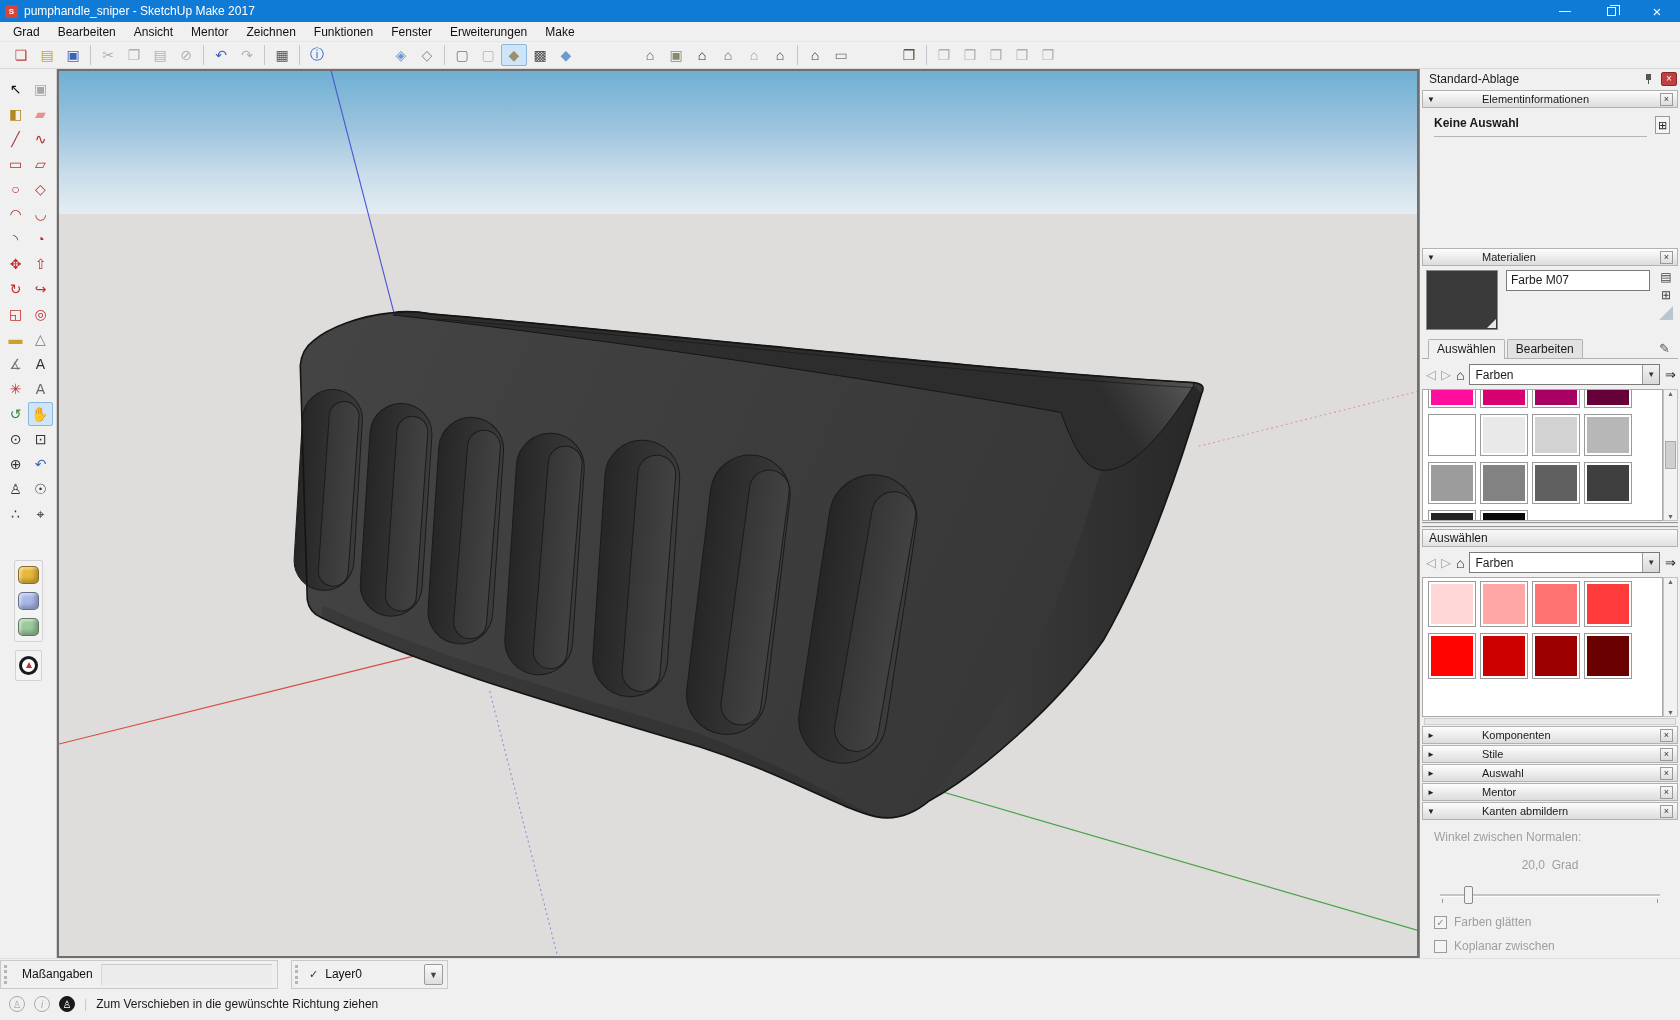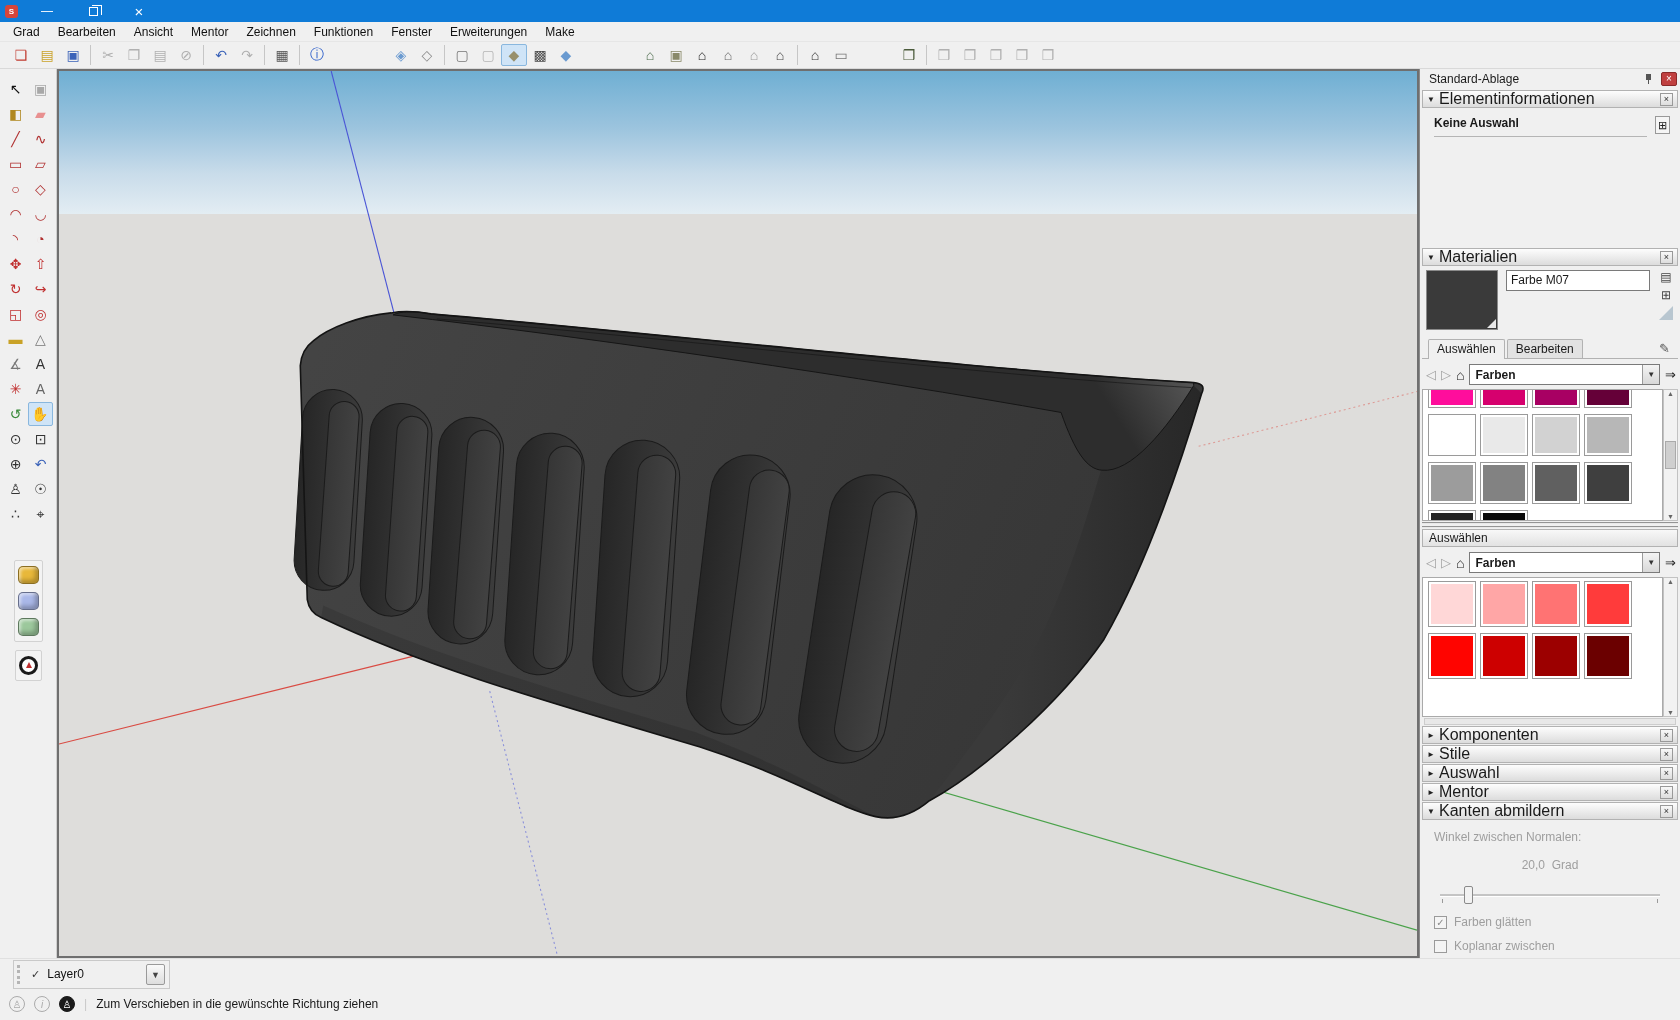--- a/index.html
+++ b/index.html
@@ -48,21 +48,21 @@
   
   .panel { width:261px; background:#f0f0f0; border-left:1px solid #8a8a8a; display:flex; flex-direction:column; font-size:12px; color:#1a1a1a; overflow:hidden; }
   .tray-title { height:20px; display:flex; align-items:center; padding:0 3px 0 9px; }
   .tray-title .label { flex:1; font-size:12px; }
   .pin-icon { position:relative; width:12px; height:14px; margin-right:6px; }
   .pin-icon::before { content:""; position:absolute; left:3px; top:2px; width:5px; height:6px; background:#555; }
   .pin-icon::after { content:""; position:absolute; left:5px; top:8px; width:1px; height:4px; background:#555; }
   .close-red { width:16px; height:14px; background:#c04040; border:1px solid #8a2a2a; color:#fff; font-size:10px; line-height:12px; text-align:center; border-radius:2px; }
   .section-header { height:18px; margin:1px 2px 0 2px; background:linear-gradient(#fdfdfd,#dcdcdc); border:1px solid #b2b2b2; display:flex; align-items:center; padding:0 4px; }
   .section-header .arrow { width:12px; font-size:8px; color:#222; }
-  .section-header .label { flex:1; font-size:16px; }
+  .section-header .label { flex:1; font-size:11px;margin-left:43px; }
   .close-gray { width:13px; height:13px; background:linear-gradient(#f8f8f8,#ddd); border:1px solid #999; color:#333; font-size:9px; line-height:11px; text-align:center; }
   .entity-content { height:139px; padding:8px 10px 0 14px; display:flex; align-items:flex-start; }
   .entity-empty { font-weight:bold; flex:1; border-bottom:1px solid #b5b5b5; padding-bottom:6px; }
   .mini-box { width:15px; height:18px; background:#f5f5f5; border:1px solid #999; font-size:11px; line-height:17px; text-align:center; color:#222; margin-left:8px; }
 
   
   .mat-preview-row { display:flex; padding:4px 4px 2px 6px; height:70px; }
   .mat-swatch { width:72px; height:60px; background:#3a3a3a; border:1px solid #8a8a8a; position:relative; }
   .mat-swatch::after { content:""; position:absolute; right:1px; bottom:1px; border-left:9px solid transparent; border-bottom:9px solid #e8e8e8; }
   .mat-name-field { flex:1; height:21px; margin:0 6px 0 8px; background:#fff; border:1px solid #7a7a7a; padding:2px 4px; font-size:12px; }
@@ -70,21 +70,21 @@
   .tri-handle { width:0; height:0; border-left:14px solid transparent; border-bottom:14px solid #b8c6d0; }
   .mat-tabs { display:flex; align-items:flex-end; padding:0 6px; height:21px; border-bottom:1px solid #b2b2b2; margin:2px 2px 0 2px; }
   .tab { padding:2px 8px; border:1px solid #b2b2b2; border-bottom:none; background:#e2e2e2; font-size:12px; margin-right:2px; border-radius:2px 2px 0 0; }
   .tab.active { background:#f0f0f0; position:relative; top:1px; padding-bottom:3px; }
   .tab-fill { flex:1; }
   .picker { font-size:13px; color:#555; padding:0 2px 2px 0; }
   .mat-nav { display:flex; align-items:center; gap:5px; padding:5px 4px 4px 6px; }
   .nav-arrow { color:#a0a0a0; font-size:13px; }
   .home-icon { font-size:14px; color:#222; }
   .dd { flex:1; height:21px; background:#fff; border:1px solid #7a7a7a; display:flex; align-items:center; }
-  .dd .dd-text { flex:1; padding:0 5px; font-size:12px;font-weight:bold; }
+  .dd .dd-text { flex:1; padding:0 5px; font-size:12px; }
   .dd .dd-btn { width:17px; height:19px; background:linear-gradient(#f4f4f4,#d8d8d8); border-left:1px solid #9a9a9a; font-size:8px; text-align:center; line-height:19px; color:#333; }
   .detail-icon { font-size:13px; color:#222; }
 
   .swatch-wrap { display:flex; margin:0 2px; }
   .swatch-grid { flex:1; background:#fff; border:1px solid #aaa; overflow:hidden; display:flex; flex-wrap:wrap; align-content:flex-start; padding:0 0 0 3px; }
   .g1 { height:132px; }
   .g2 { height:140px; }
   .sw { width:48px; height:42px; margin:3px 2px; border:1px solid #9a9a9a; box-shadow:inset 0 0 0 2px #fff; }
   .g2 .sw { height:46px; }
   .g1 div.sw:nth-of-type(-n+4) { margin-top:-24px; }
@@ -119,20 +119,21 @@
   .status-icon.dark { background:#1a1a1a; border-color:#1a1a1a; color:#fff; }
   .status-sep { color:#c9c9c9; }
 </style>
 </head>
 <body>
 
 <div class="window">
 
   <div class="titlebar">
     <div class="app-logo">S</div>
+    <div class="title-text">pumphandle_sniper - SketchUp Make 2017</div>
     <div class="win-btn">—</div>
     <div class="win-btn">
         <span class="restore-glyph"></span>
       </div>
     <div class="win-btn" style="font-size:15px;">×</div>
   </div>
 
   <div class="menubar">
 
   <div class="menu-item">Grad</div>
@@ -470,20 +471,25 @@
         </div>
         <div class="cb-row">
           <span class="cb"></span>
           <span>Koplanar zwischen</span>
         </div>
       </div>
     </div>
   </div>
 
   <div class="bar1">
+    <div class="measure-tb">
+      <span class="grip"></span>
+      <span class="measure-label">Maßangaben</span>
+      <span class="measure-field"></span>
+    </div>
     <div class="layer-tb">
       <span class="grip"></span>
       <span class="layer-check">✓</span>
       <span class="layer-name">Layer0</span>
       <span class="layer-dd-btn">▼</span>
     </div>
   </div>
 
   <div class="statusbar">
     <span class="status-icon">♙</span>

